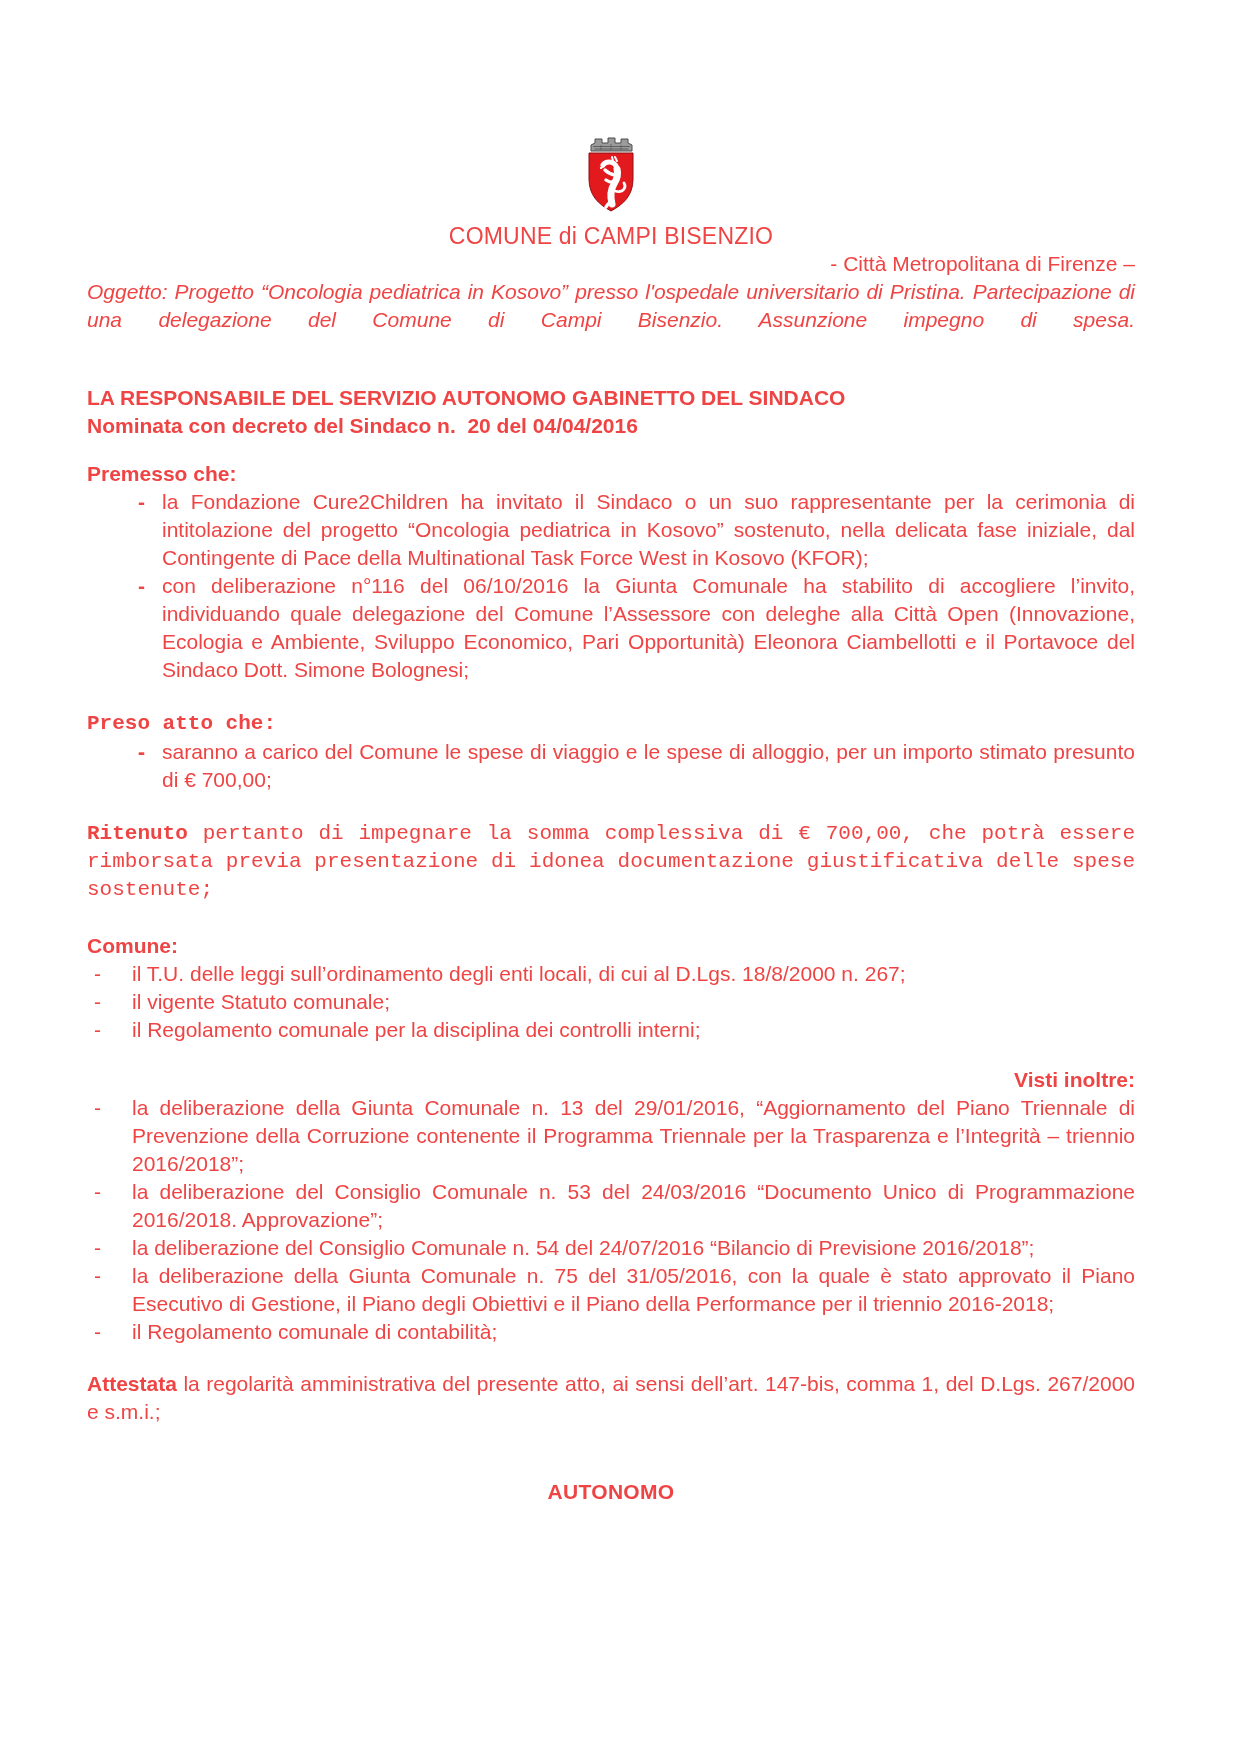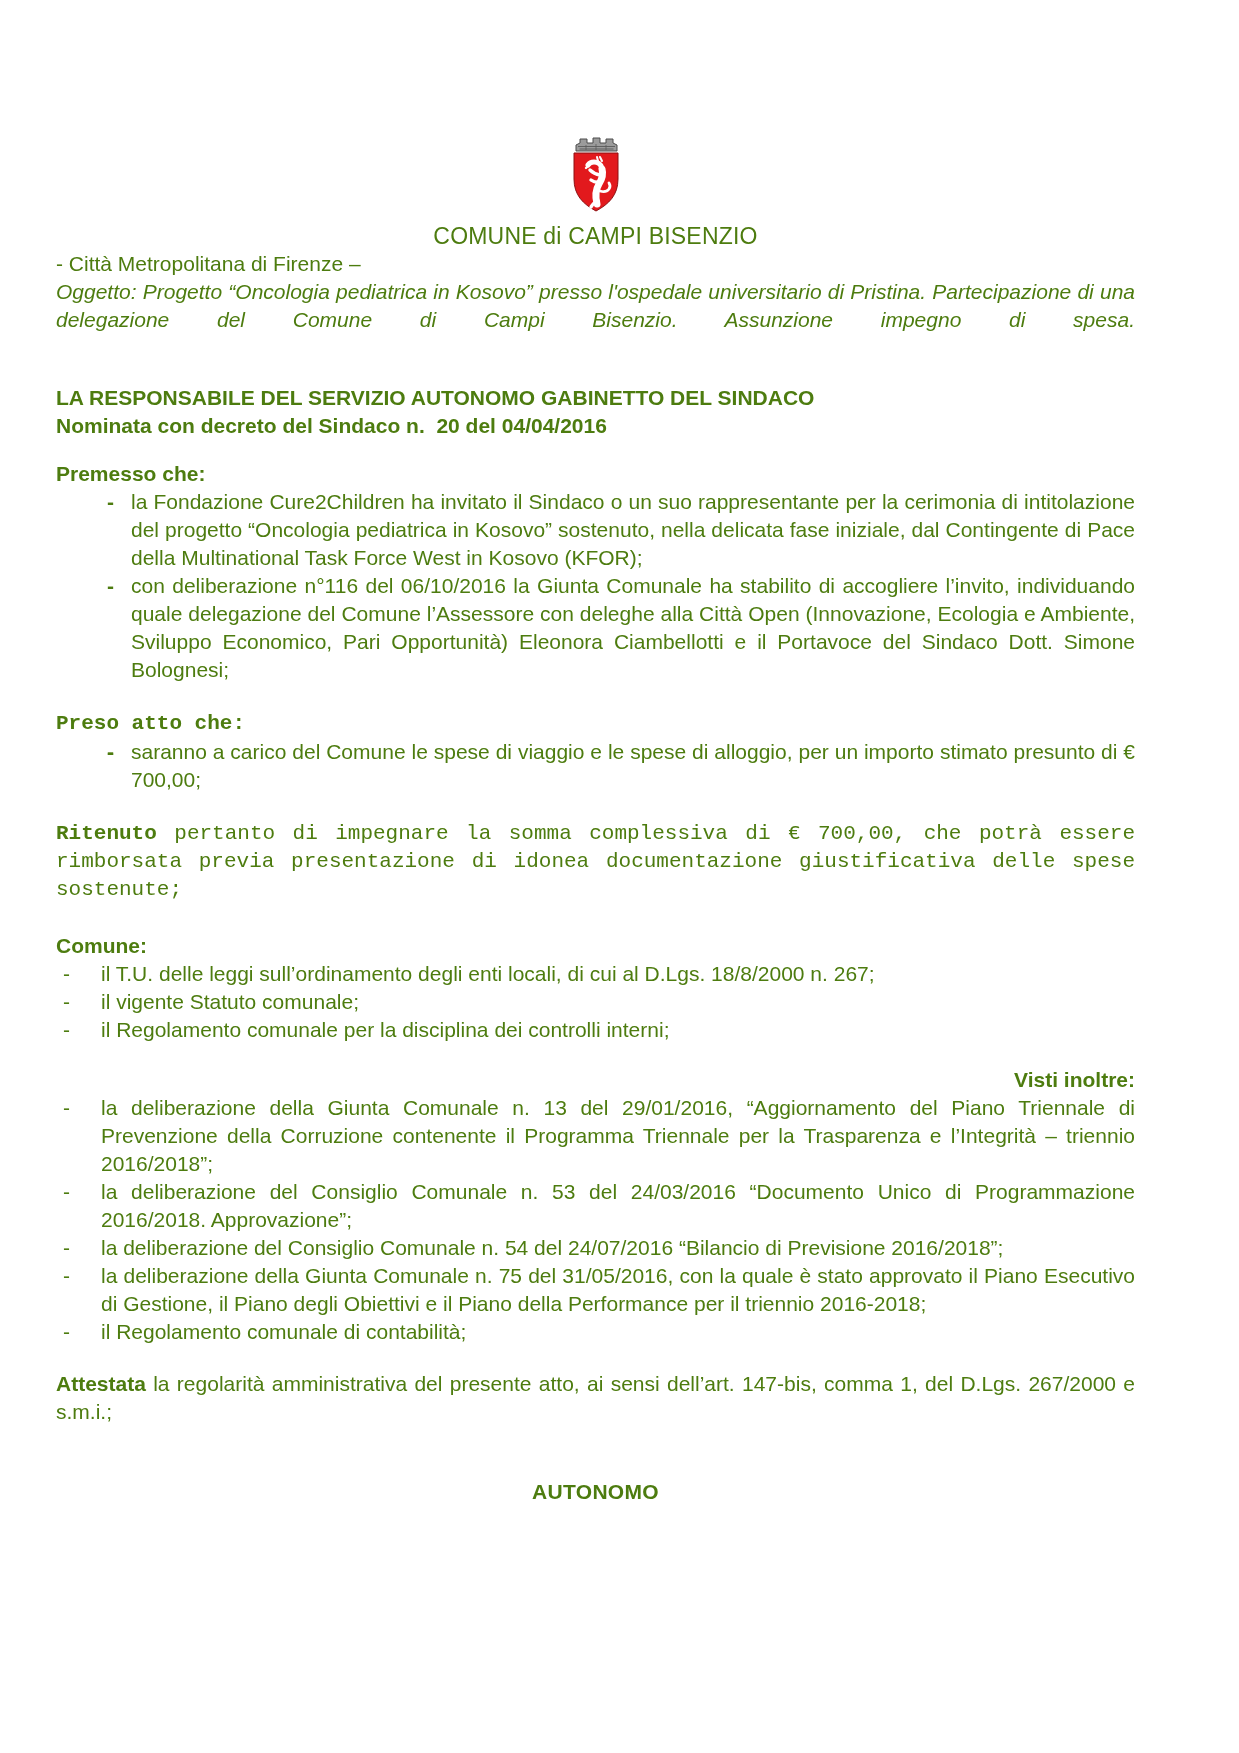--- a/index.html
+++ b/index.html
@@ -2,30 +2,30 @@
 <html><head>
 <meta charset="utf-8">
 <style>
   html, body { margin: 0; padding: 0; background: #ffffff; }
   .page {
     position: relative;
     width: 1239px;
     height: 1753px;
     background: #ffffff;
     box-sizing: border-box;
-    padding: 134px 104px 0 56px;
+    padding: 134px 104px 0 87px;
     font-family: "Liberation Sans", sans-serif;
     font-size: 21px;
     line-height: 28px;
-    color: #4d7c0f;
+    color: #ef4444;
     overflow: hidden;
   }
   .crest { display: block; margin: 0 auto; }
   .org-name { text-align: center; font-size: 23px; margin-top: 4px; letter-spacing: 0.2px; }
-  .org-sub  { text-align: left; font-size: 21px; }
+  .org-sub  { text-align: right; font-size: 21px; }
   .subject  { margin-top: 22px; text-align: justify; text-align-last: justify; font-style: italic; }
   .doc-title { margin-top: 50px; font-weight: bold; text-align: left; }
   .pre { white-space: pre-wrap; }
   .heading { font-weight: bold; }
   .para { text-align: justify; margin: 0; }
   .lead { font-weight: bold; }
   .mt20 { margin-top: 20px; }
   .mt22 { margin-top: 22px; text-align: right; }
   .mt24 { margin-top: 24px; }
   .mt26 { margin-top: 26px; font-family: Liberation Mono, monospace; }

